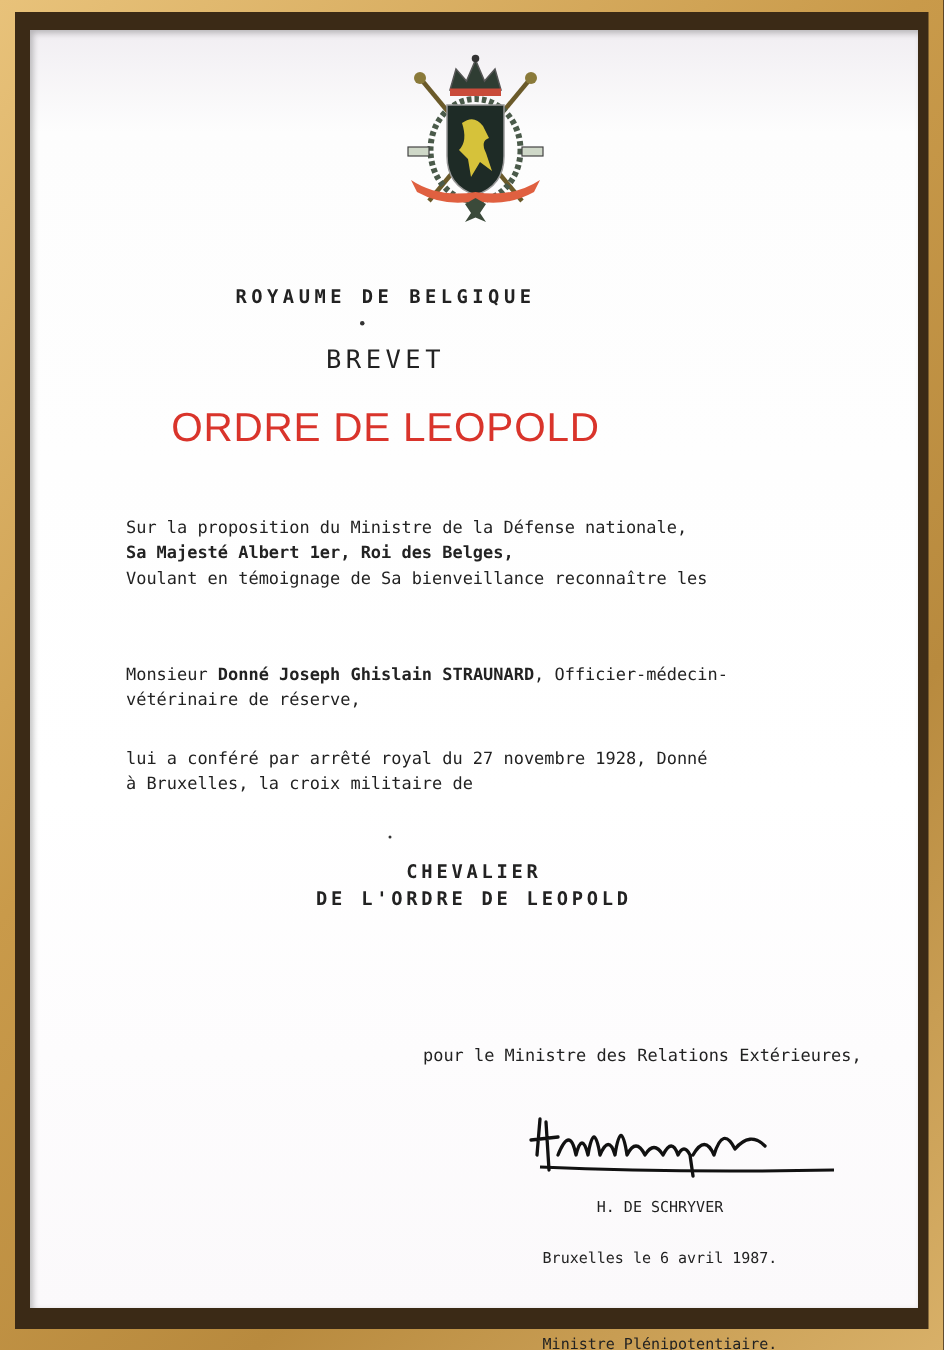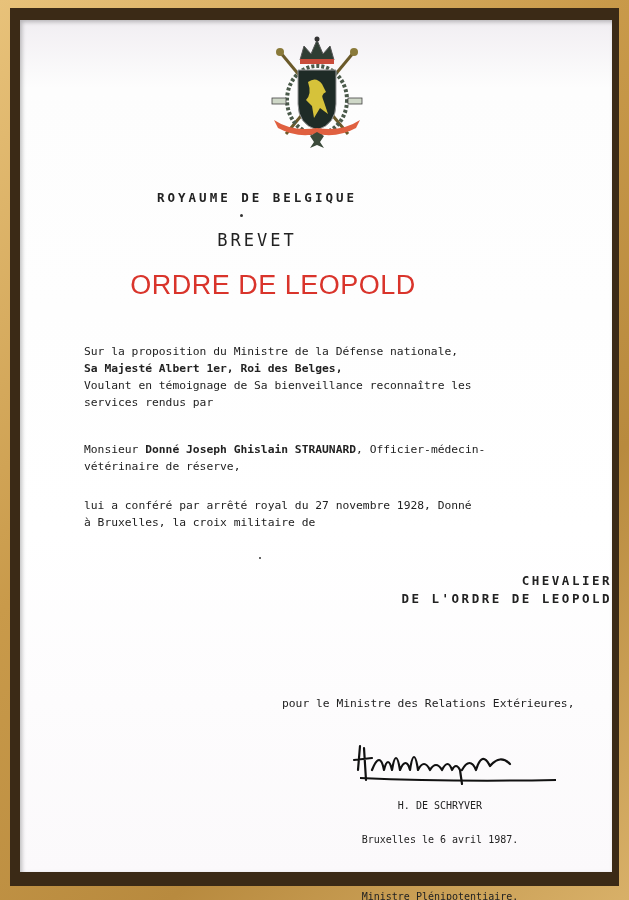--- a/index.html
+++ b/index.html
@@ -15,27 +15,27 @@
   .paper {
     position:absolute; left:20px; top:20px; width:592px; height:852px;
     background:linear-gradient(180deg,#f1eef2 0%,#fdfdfd 8%,#ffffff 60%,#fbf9fb 100%);
     box-shadow: inset 2px 2px 4px rgba(0,0,0,0.25);
   }
   .mono { font-family:"DejaVu Sans Mono","Liberation Mono",monospace; color:#222; }
   .coat { position:absolute; left:268px; top:34px; width:98px; height:116px; }
   .center { position:absolute; left:20px; width:474px; text-align:center; }
   .h-kingdom { top:190px; font-size:12.5px; letter-spacing:3px; font-weight:bold; }
   .h-brevet { top:230px; font-size:17px; letter-spacing:3px; }
-  .h-order { top:270px; font-family:"Liberation Sans","DejaVu Sans",sans-serif; font-size:27px; color:#d9342b; letter-spacing:0.5px;margin-left:16px; }
+  .h-order { top:270px; font-family:"Liberation Sans","DejaVu Sans",sans-serif; font-size:27px; color:#d9342b; letter-spacing:0.5px; }
   .body-text { position:absolute; left:84px; width:440px; font-size:11.3px; line-height:17px; white-space:nowrap; }
   .b { font-weight:bold; }
   .p1 { top:343px; }
   .p2 { top:441px; }
   .p3 { top:497px; }
-  .title2 { position:absolute; left:20px; width:592px; text-align:right; font-size:12.5px; letter-spacing:2.5px; line-height:18px; font-weight:bold; }
+  .title2 { position:absolute; left:20px; width:592px; text-align:center; font-size:12.5px; letter-spacing:2.5px; line-height:18px; font-weight:bold; }
   .t1 { top:572px; }
   .t2 { top:590px; }
   .sig-intro { position:absolute; left:282px; top:697px; font-size:11.3px; white-space:nowrap; }
   .signature { position:absolute; left:350px; top:740px; width:210px; height:48px; }
   .sig-block { position:absolute; left:330px; width:220px; text-align:center; font-size:10px; line-height:17px; }
   .s1 { top:797px; }
   .s2 { top:852px;margin-top:36px; }
   .s3 { top:831px; }
   .dot { position:absolute; width:3px; height:3px; border-radius:50%; background:#333; }
 </style>
@@ -65,21 +65,20 @@
 
   <div class="center mono h-kingdom">ROYAUME DE BELGIQUE</div>
   <div class="dot" style="left:240px;top:214px;"></div>
   <div class="center mono h-brevet">BREVET</div>
   <div class="center h-order">ORDRE DE LEOPOLD</div>
 
   <div class="body-text mono p1">
     <div>Sur la proposition du Ministre de la Défense nationale,</div>
     <div class="b">Sa Majesté Albert 1er, Roi des Belges,</div>
     <div>Voulant en témoignage de Sa bienveillance reconnaître les</div>
-    <div>services rendus par</div>
   </div>
 
   <div class="body-text mono p2">
     <div><span>Monsieur </span><span class="b">Donné Joseph Ghislain STRAUNARD</span><span>, Officier-médecin-</span></div>
     <div>vétérinaire de réserve,</div>
   </div>
 
   <div class="body-text mono p3">
     <div>lui a conféré par arrêté royal du 27 novembre 1928, Donné</div>
     <div>à Bruxelles, la croix militaire de</div>

